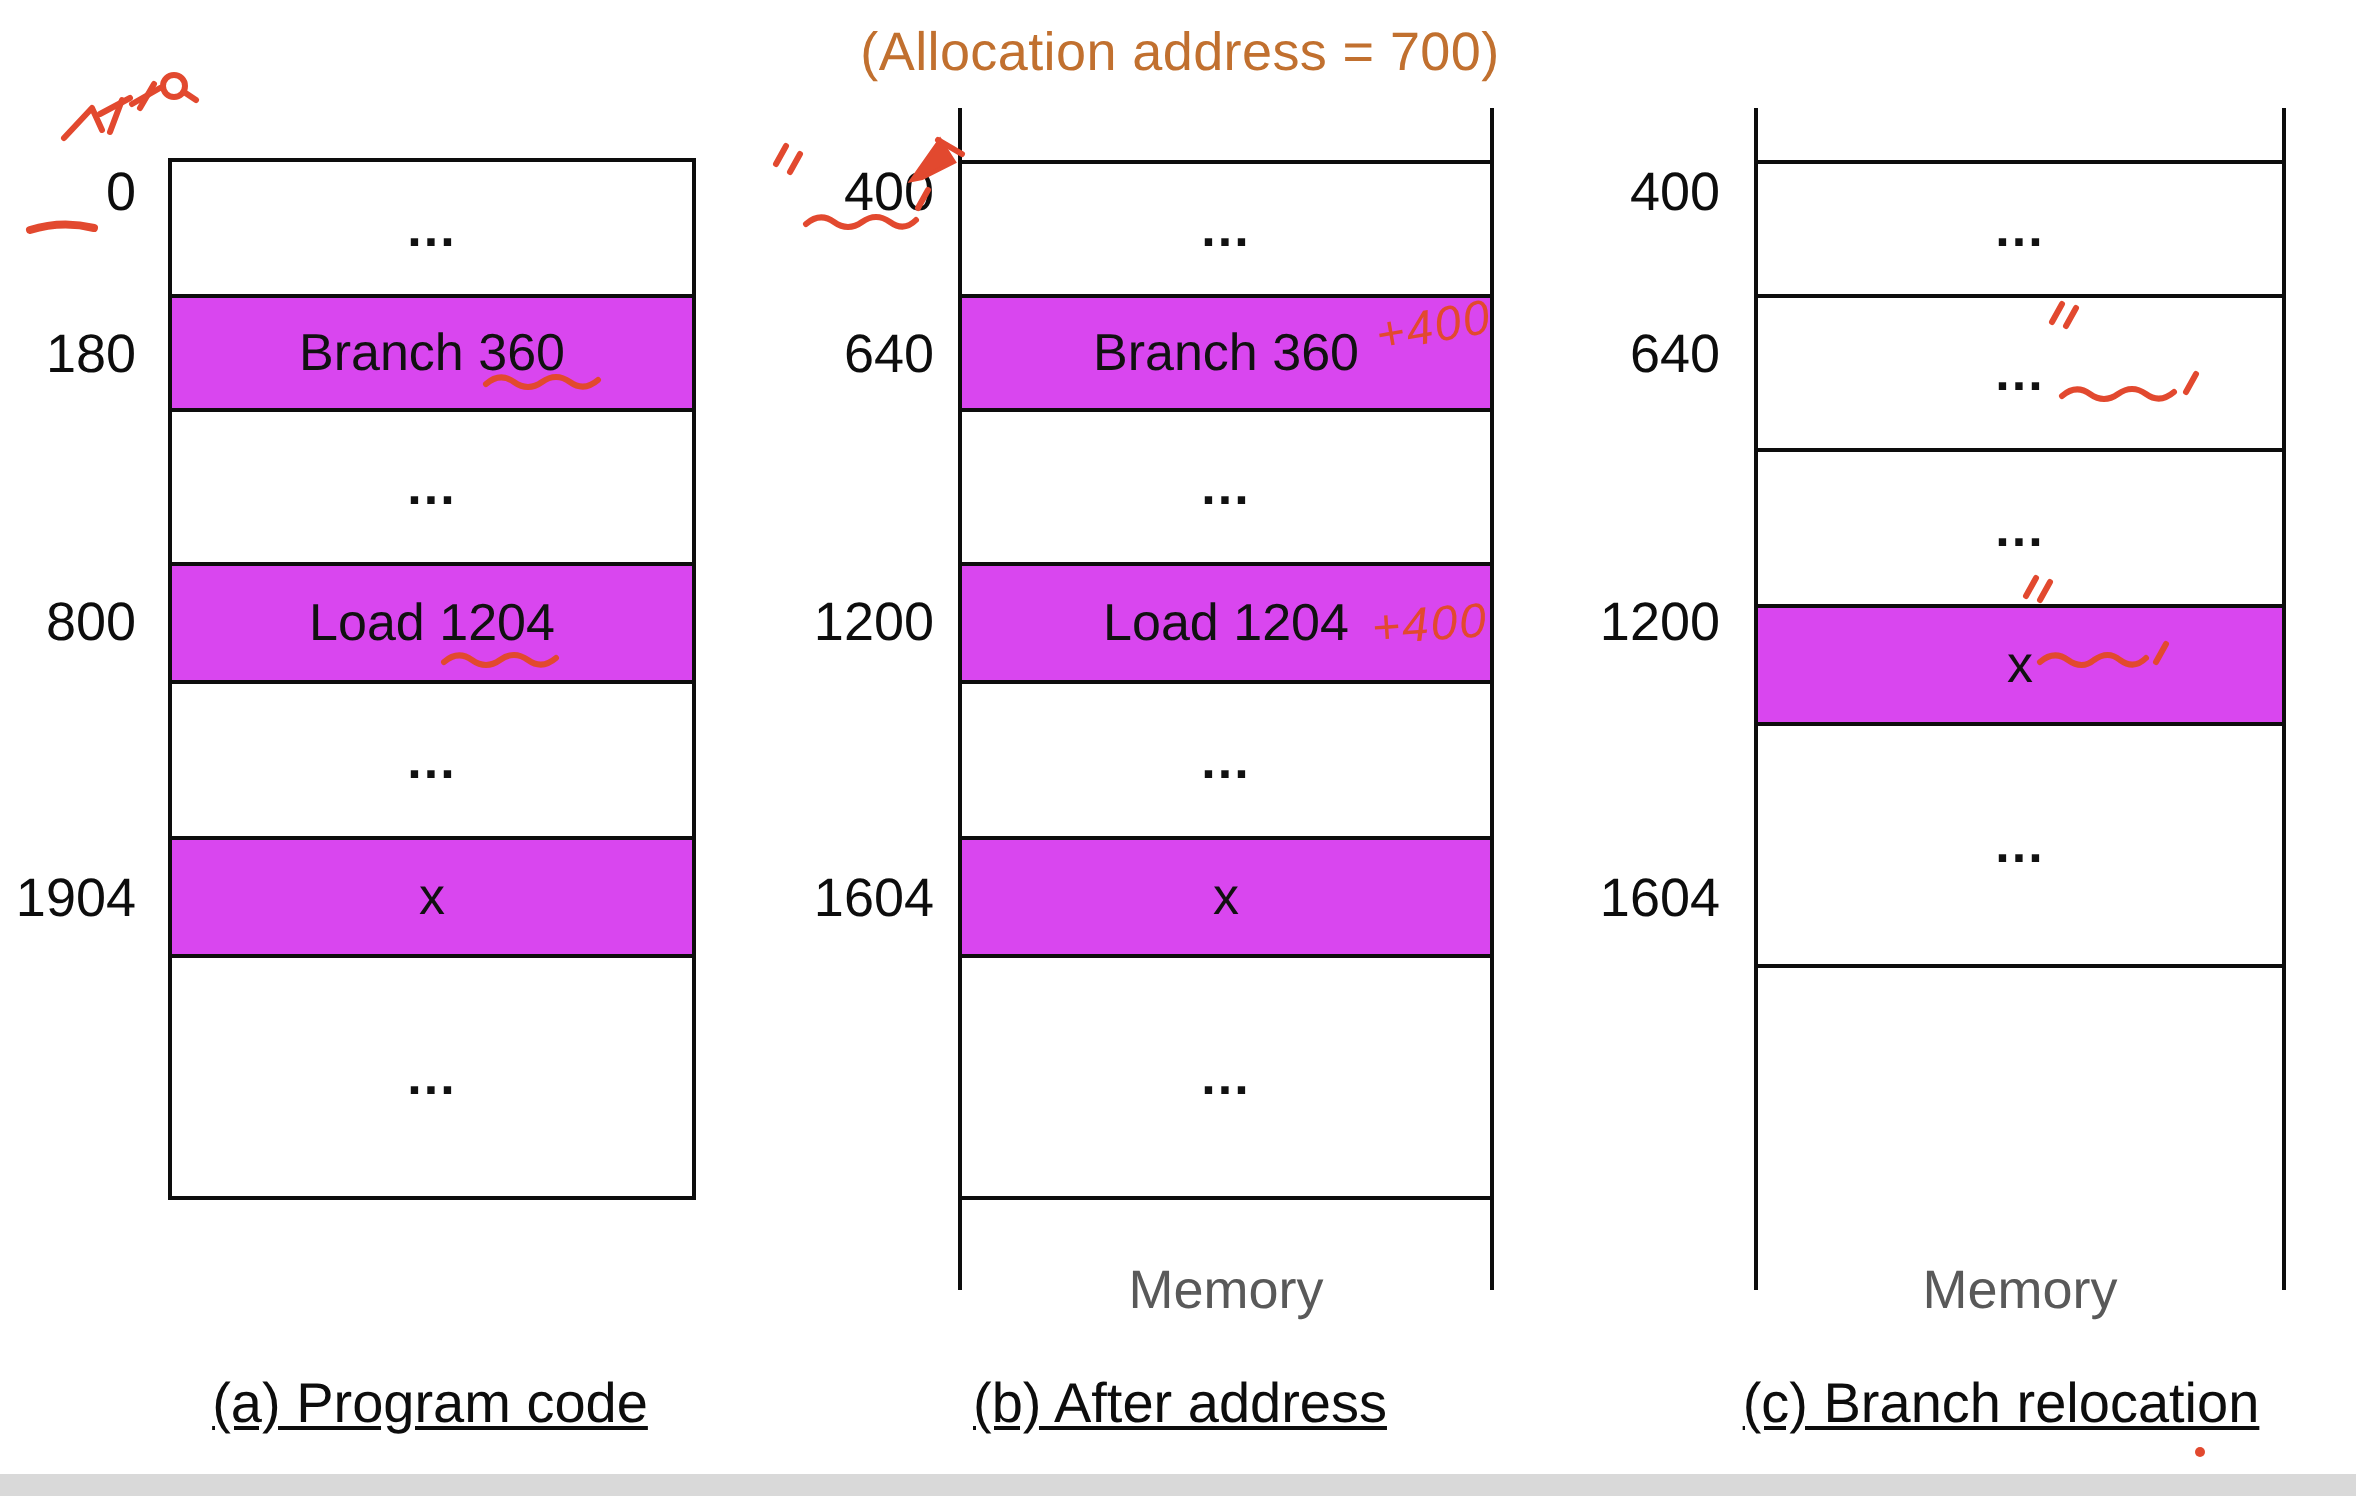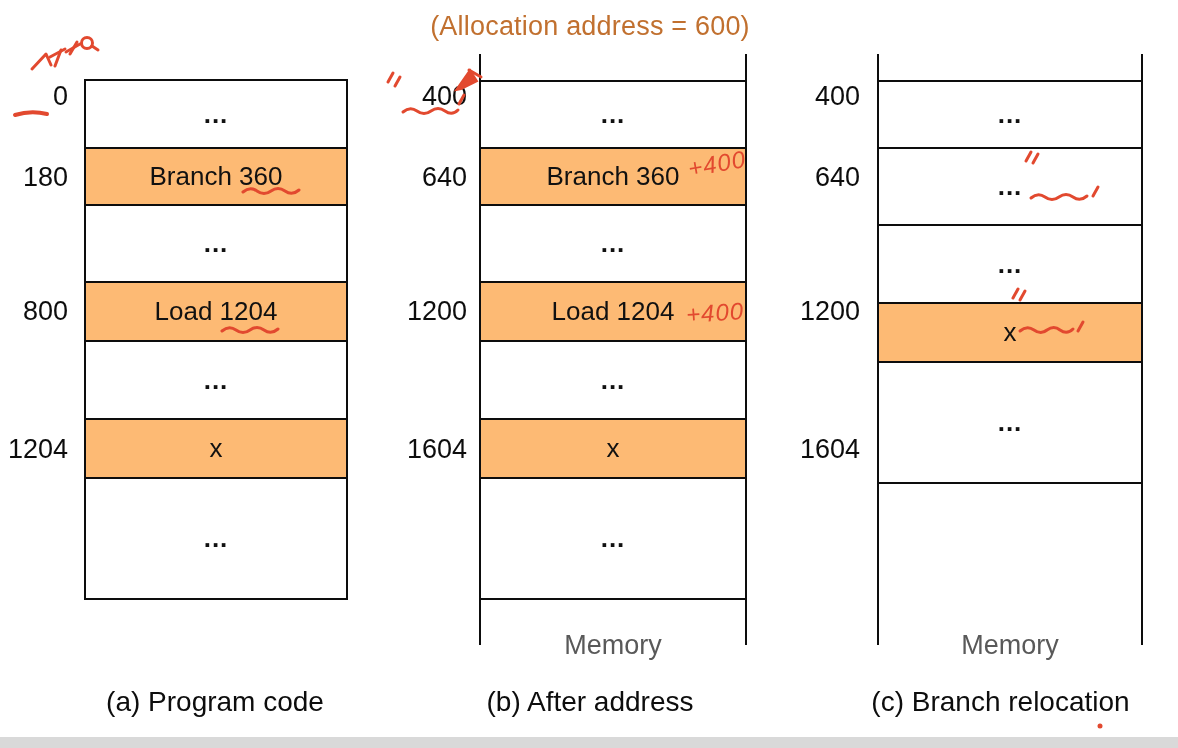--- a/index.html
+++ b/index.html
@@ -34,55 +34,55 @@
   .column{
     top:54px;height:591px;box-sizing:border-box;background:transparent;
     border-left:2px solid #0d0d0d;border-right:2px solid #0d0d0d;
   }
   .col-b{left:479px;width:268px;}
   .col-c{left:877px;width:266px;}
   .column .rows{position:absolute;left:0;top:26px;right:0;}
   .column .row{box-sizing:border-box;display:flex;align-items:center;justify-content:center;
     font-size:26px;border-top:2px solid #0d0d0d;}
   .column .row.last{border-bottom:2px solid #0d0d0d;}
-  .shaded{background:#fdba74;}
+  .shaded{background:#d946ef;}
   .dots{letter-spacing:1px;font-weight:700;}
 
   .memory-label{
     position:absolute;left:0;right:0;top:576px;text-align:center;
     font-size:27px;color:#595959;
   }
 
   
-  .caption{top:686px;height:36px;text-align:center;font-size:28px;color:#0d0d0d;}
+  .caption{top:686px;height:36px;text-align:center;font-size:28px;color:#0d0d0d;text-decoration:underline;}
   .cap-a{left:55px;width:320px;}
   .cap-b{left:430px;width:320px;}
   .cap-c{left:828px;width:345px;}
 
   
   .ink-overlay{left:0;top:0;width:1178px;height:748px;pointer-events:none;}
   .ink-text{
     position:absolute;color:#E2492F;font-size:24px;font-style:italic;
     letter-spacing:1px;white-space:nowrap;pointer-events:none;
   }
   .ink-b-branch{left:688px;top:150px;transform:rotate(-10deg);}
   .ink-b-load{left:686px;top:299px;transform:rotate(-4deg);}
 
   
   .footer-strip{left:0;bottom:0;width:1178px;height:11px;background:#D9D9D9;}
 </style>
 </head>
 <body>
 
-<div class="abs title">(Allocation address = 600)</div>
+<div class="abs title">(Allocation address = 700)</div>
 
 <div class="abs addr addr-col-a" style="top:79px">0</div>
 <div class="abs addr addr-col-a" style="top:160px">180</div>
 <div class="abs addr addr-col-a" style="top:294px">800</div>
-<div class="abs addr addr-col-a" style="top:432px">1204</div>
+<div class="abs addr addr-col-a" style="top:432px">1904</div>
 
 <div class="abs box-a">
   <div class="row dots" style="height:66px">...</div>
   <div class="row shaded" style="height:57px">Branch 360</div>
   <div class="row dots" style="height:77px">...</div>
   <div class="row shaded" style="height:59px">Load 1204</div>
   <div class="row dots" style="height:78px">...</div>
   <div class="row shaded" style="height:59px">x</div>
   <div class="row dots" style="height:121px">...</div>
 </div>

